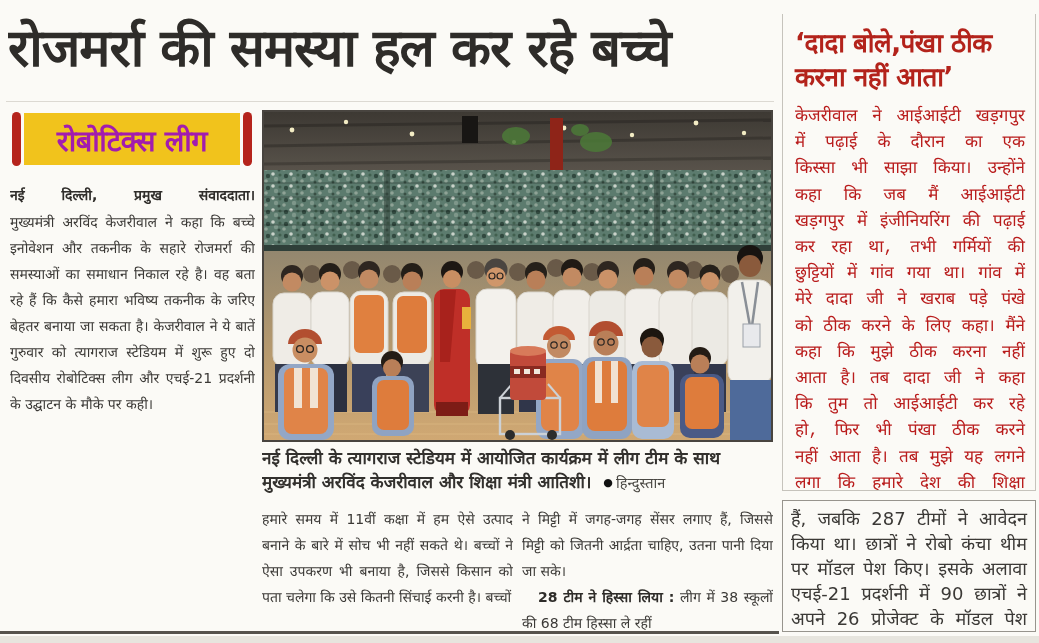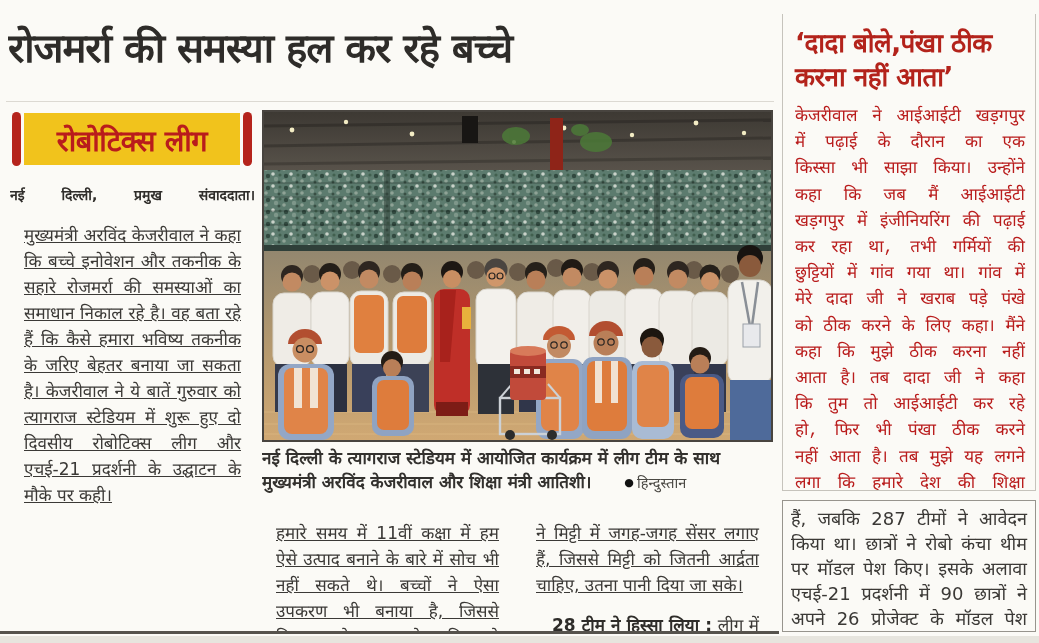--- a/index.html
+++ b/index.html
@@ -7,49 +7,49 @@
     width:1039px;height:643px;position:relative;overflow:hidden;
     background:#fbfaf6;
     font-family:"DejaVu Sans","Liberation Sans",sans-serif;
     -webkit-font-smoothing:antialiased;
   }
   .abs{position:absolute;}
 
   
   .headline{
     left:8px;top:2px;width:768px;height:96px;overflow:hidden;
-    font-size:40px;line-height:92px;font-weight:800;color:#2e2c29;
+    font-size:52px;line-height:92px;font-weight:800;color:#2e2c29;
     letter-spacing:-1px;white-space:nowrap;
   }
   .headline-rule{left:6px;top:101px;width:768px;height:1px;background:#dcd9d2;}
 
   
   .kicker{left:12px;top:112px;width:240px;height:54px;display:flex;align-items:stretch;}
   .kicker-cap{width:9px;background:#b5241c;border-radius:5px;}
   .kicker-mid{
     flex:1;margin:1px 3px;background:#f1c31c;display:flex;align-items:center;justify-content:center;
-    font-size:29px;font-weight:800;color:#b91c1c;letter-spacing:-0.5px;overflow:hidden;white-space:nowrap;
+    font-size:29px;font-weight:800;color:#a21caf;letter-spacing:-0.5px;overflow:hidden;white-space:nowrap;
   }
 
   
   .left-col{left:10px;top:182px;width:245px;height:448px;overflow:hidden;color:#3b3936;}
   .byline{font-weight:800;font-size:14px;line-height:26px;color:#2f2d2a;
     text-align:justify;text-align-last:justify;margin:0 0 1px 0;}
-  p.body{margin:14px;font-size:17px;line-height:26px;text-align:justify;text-decoration:underline;}
+  p.body{margin:0;font-size:14px;line-height:26px;text-align:justify;}
   p.body.indent{text-indent:16px;}
 
   
   .photo{left:262px;top:110px;width:511px;height:332px;border:2px solid #48443f;
     box-sizing:border-box;background:#8a8478;overflow:hidden;}
   .photo svg{display:block;}
 
   
   .caption{left:262px;top:447px;width:511px;height:58px;overflow:hidden;
     font-size:17px;font-weight:700;line-height:23.5px;color:#33312e;}
-  .credit{font-weight:400;font-size:14.5px;color:#4a4843;white-space:nowrap;margin-left:21px;}
+  .credit{font-weight:400;font-size:14.5px;color:#4a4843;white-space:nowrap;}
   .credit .dot{font-size:11px;position:relative;top:-2px;margin:0 3px 0 6px;color:#111;}
 
   
   .midcol{top:506px;width:251px;height:125px;overflow:hidden;color:#3b3936;}
   .midcol1{left:262px;}
   .midcol2{left:522px;}
   .subhead{font-weight:800;color:#2e2c29;}
 
   
   .sidebar{

